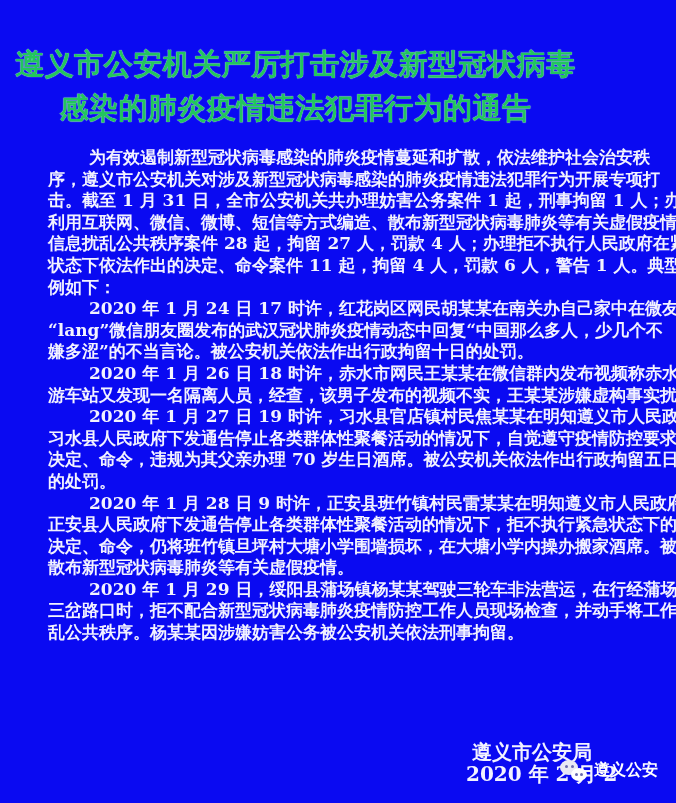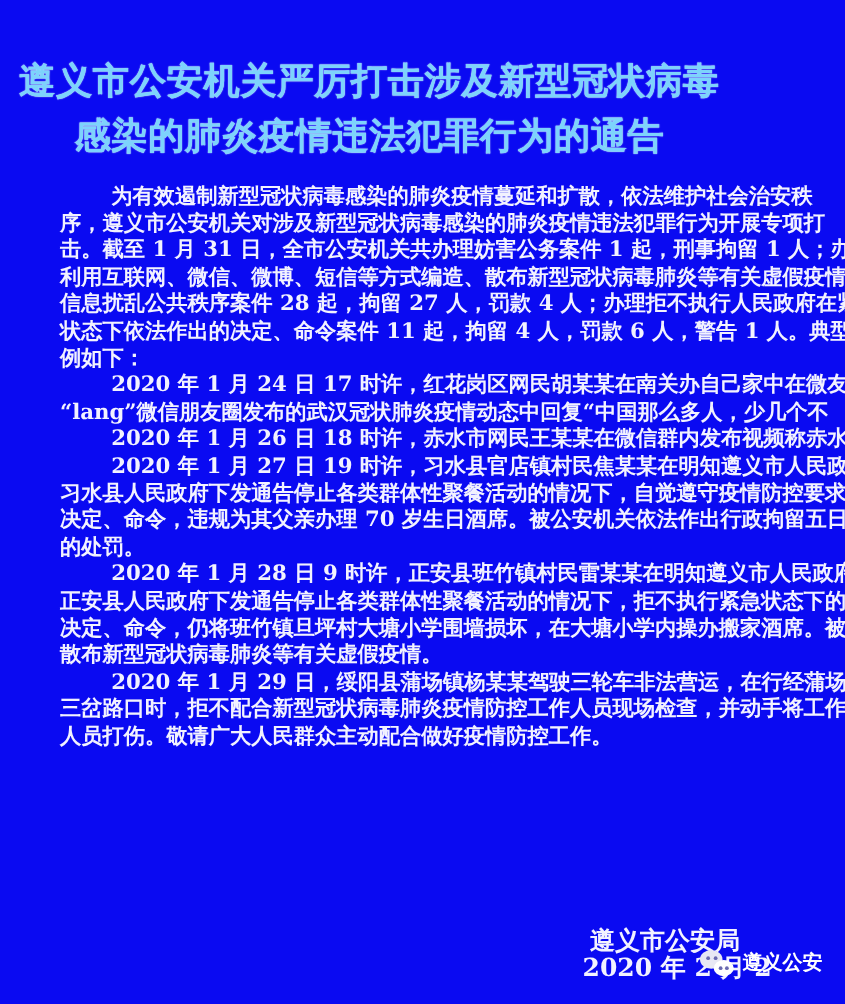--- a/index.html
+++ b/index.html
@@ -11,21 +11,21 @@
     color: #ffffff;
   }
   .title {
     position: absolute; left: 0; top: 42px; width: 591px;
     text-align: center;
     font-family: "DejaVu Serif", "Liberation Serif", serif;
     font-weight: bold;
     font-size: 29px;
     line-height: 44px;
     letter-spacing: 0.5px;
-    color: #7dd3fc;
+    color: #22c55e;
     text-shadow: 0 0 1px #ffffff;
   }
   .title div { white-space: nowrap; }
   .body {
     position: absolute; left: 48px; top: 147px; width: 580px;
     font-family: "DejaVu Serif", "Liberation Serif", serif;
     font-weight: bold;
     font-size: 17px;
     line-height: 21.6px;
     color: #f2f2ff;
@@ -76,40 +76,42 @@
     <span class="line">序，遵义市公安机关对涉及新型冠状病毒感染的肺炎疫情违法犯罪行为开展专项打</span>
     <span class="line">击。截至 1 月 31 日，全市公安机关共办理妨害公务案件 1 起，刑事拘留 1 人；办理</span>
     <span class="line">利用互联网、微信、微博、短信等方式编造、散布新型冠状病毒肺炎等有关虚假疫情</span>
     <span class="line">信息扰乱公共秩序案件 28 起，拘留 27 人，罚款 4 人；办理拒不执行人民政府在紧急</span>
     <span class="line">状态下依法作出的决定、命令案件 11 起，拘留 4 人，罚款 6 人，警告 1 人。典型案</span>
     <span class="line">例如下：</span>
   </div>
   <div class="para">
     <span class="line">2020 年 1 月 24 日 17 时许，红花岗区网民胡某某在南关办自己家中在微友好友</span>
     <span class="line">“lang”微信朋友圈发布的武汉冠状肺炎疫情动态中回复“中国那么多人，少几个不</span>
+    <span class="line">嫌多涩”的不当言论。被公安机关依法作出行政拘留十日的处罚。</span>
   </div>
   <div class="para">
     <span class="line">2020 年 1 月 26 日 18 时许，赤水市网民王某某在微信群内发布视频称赤水市旅</span>
+    <span class="line">游车站又发现一名隔离人员，经查，该男子发布的视频不实，王某某涉嫌虚构事实扰</span>
   </div>
   <div class="para">
     <span class="line">2020 年 1 月 27 日 19 时许，习水县官店镇村民焦某某在明知遵义市人民政府、</span>
     <span class="line">习水县人民政府下发通告停止各类群体性聚餐活动的情况下，自觉遵守疫情防控要求</span>
     <span class="line">决定、命令，违规为其父亲办理 70 岁生日酒席。被公安机关依法作出行政拘留五日</span>
     <span class="line">的处罚。</span>
   </div>
   <div class="para">
     <span class="line">2020 年 1 月 28 日 9 时许，正安县班竹镇村民雷某某在明知遵义市人民政府、</span>
     <span class="line">正安县人民政府下发通告停止各类群体性聚餐活动的情况下，拒不执行紧急状态下的</span>
     <span class="line">决定、命令，仍将班竹镇旦坪村大塘小学围墙损坏，在大塘小学内操办搬家酒席。被</span>
     <span class="line">散布新型冠状病毒肺炎等有关虚假疫情。</span>
   </div>
   <div class="para">
     <span class="line">2020 年 1 月 29 日，绥阳县蒲场镇杨某某驾驶三轮车非法营运，在行经蒲场镇</span>
     <span class="line">三岔路口时，拒不配合新型冠状病毒肺炎疫情防控工作人员现场检查，并动手将工作</span>
-    <span class="line">人员打伤。敬请广大人民群众主动配合做好疫情防控工作。</span>
+    <span class="line">乱公共秩序。杨某某因涉嫌妨害公务被公安机关依法刑事拘留。</span>
   </div>
 </div>
 
 <div class="sig">
   <div class="org">遵义市公安局</div>
   <div>2020 年 2 月 2</div>
 </div>
 
 <div class="watermark">
   <div class="wechat-icon">

